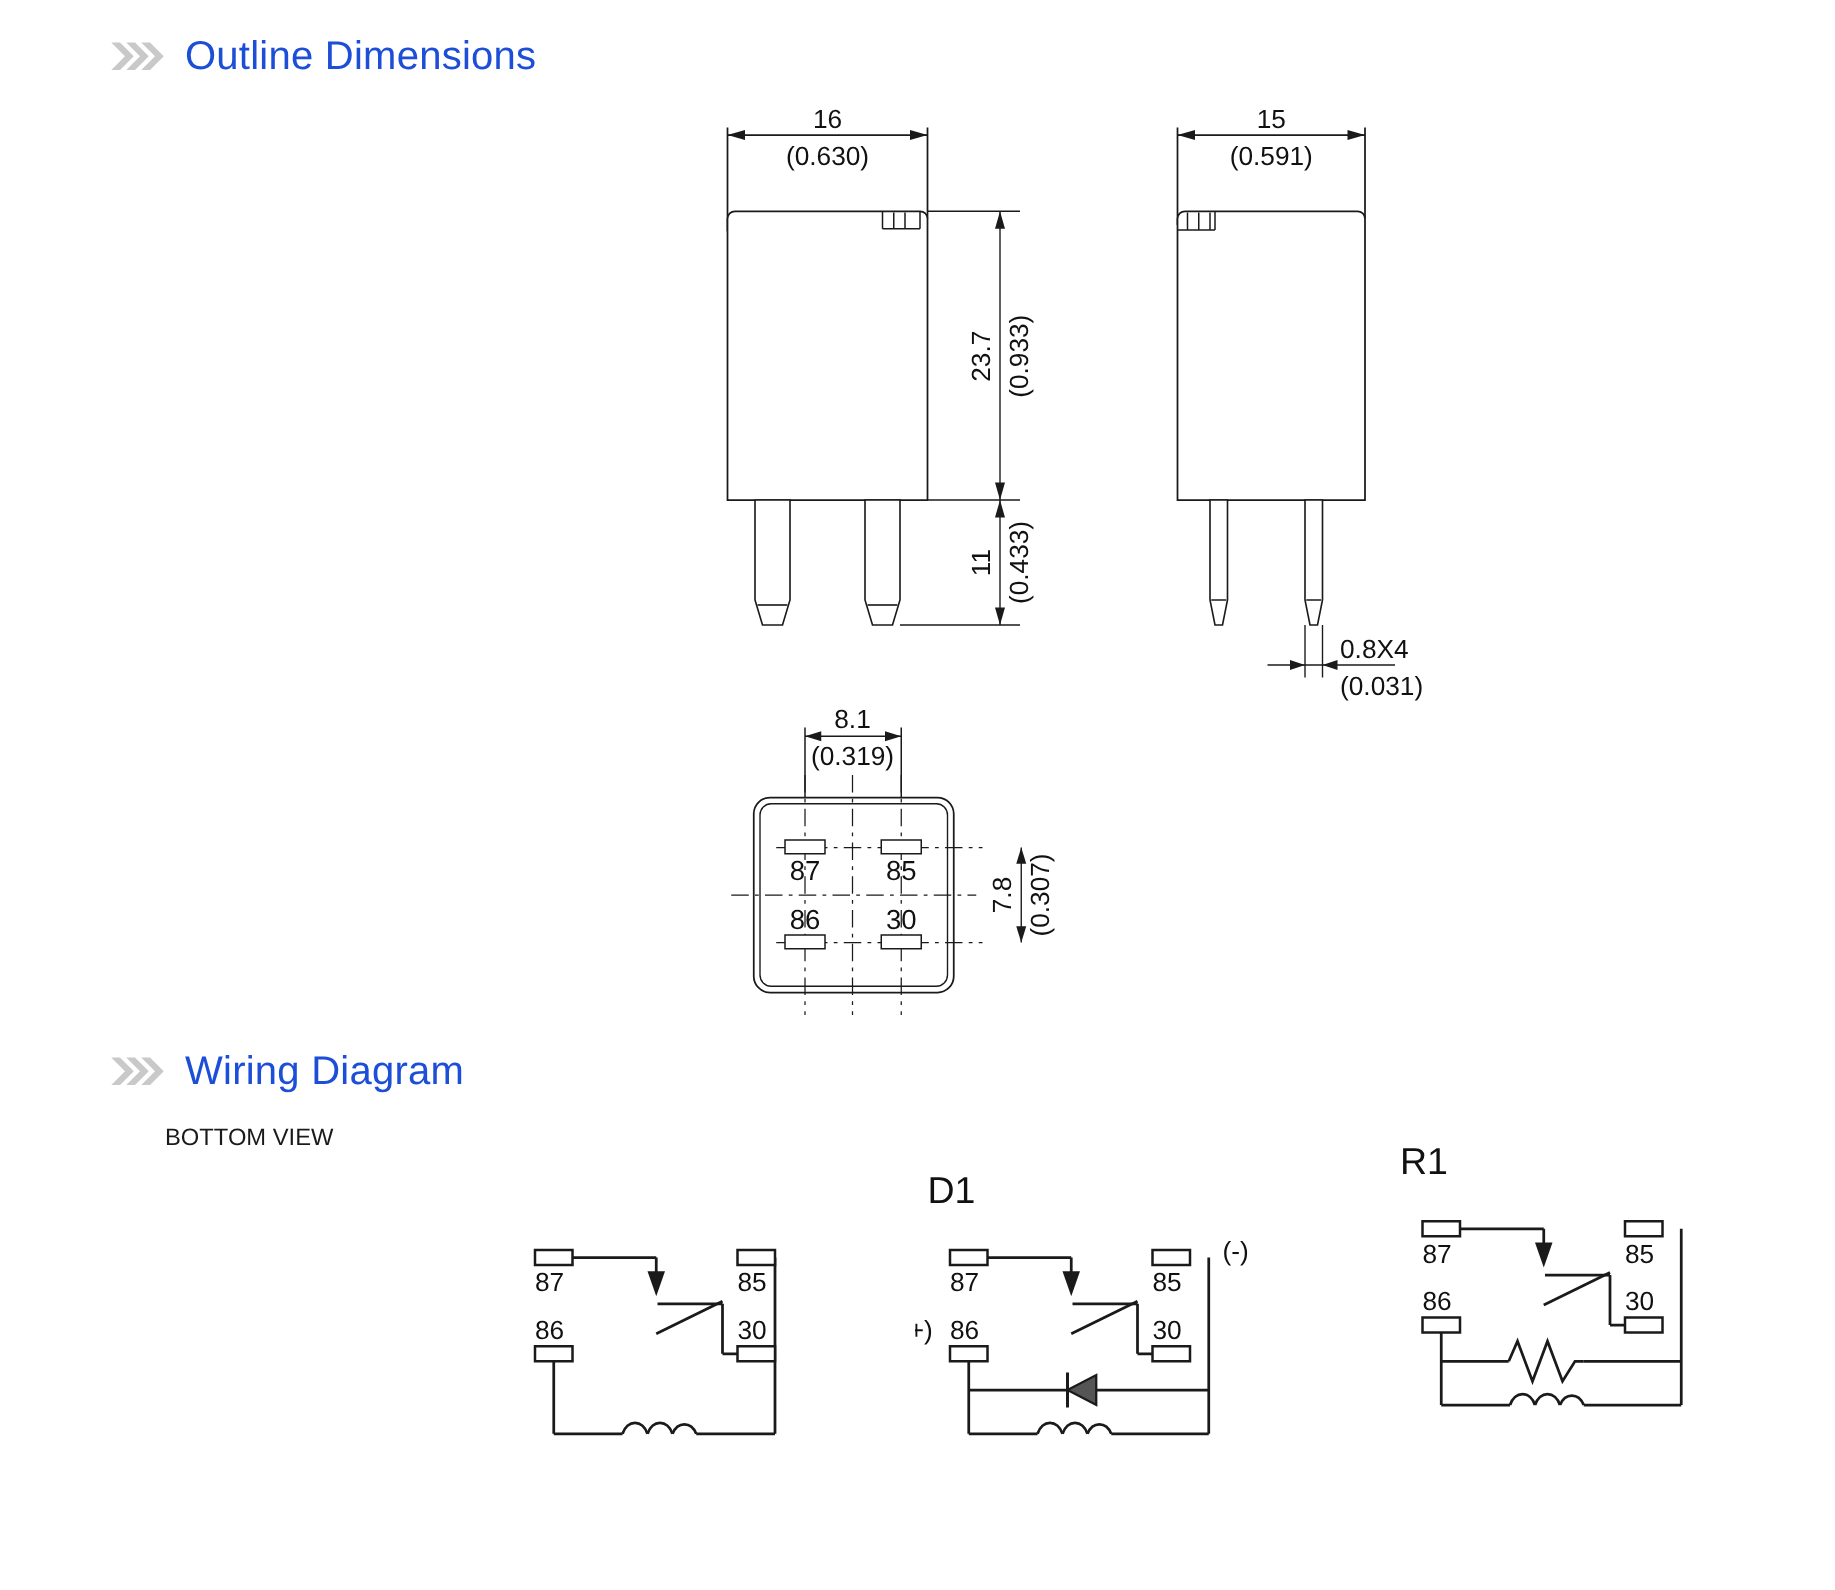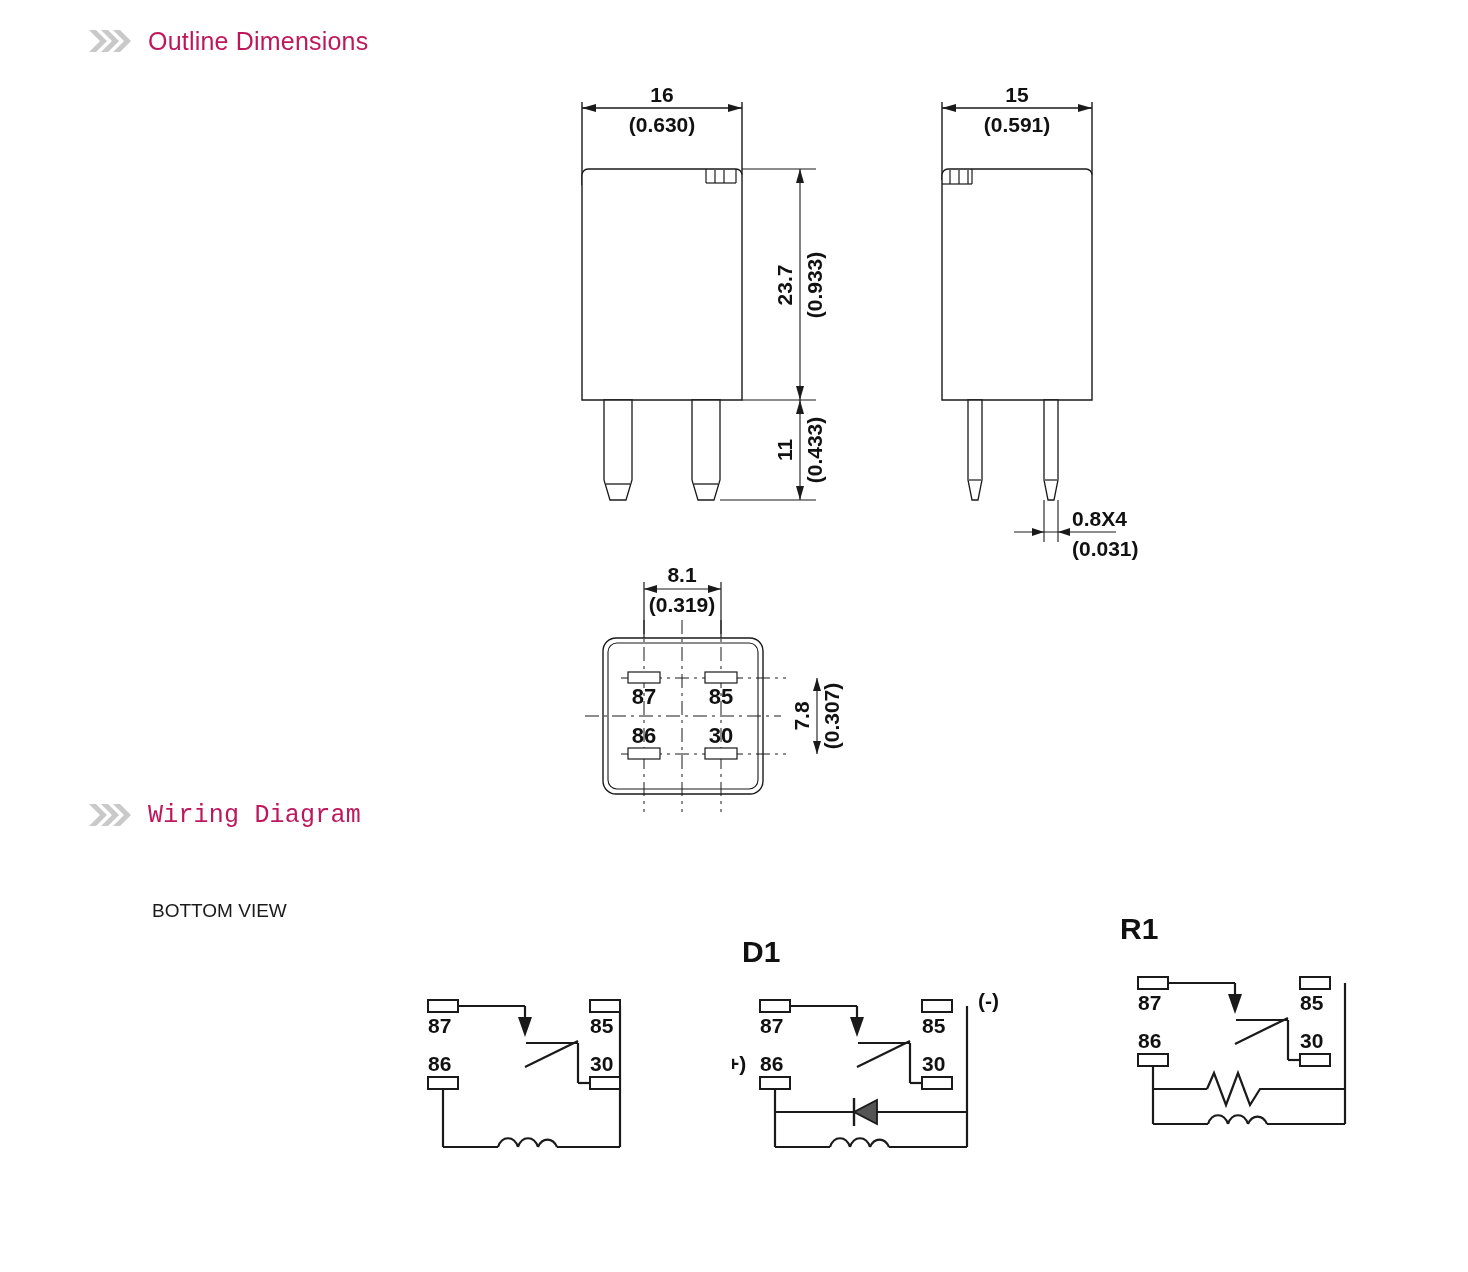--- a/index.html
+++ b/index.html
@@ -20,38 +20,38 @@
     display: flex;
     align-items: center;
     gap: 14px;
   }
   .chevrons {
     display: block;
     width: 46px;
     height: 30px;
   }
   .section-title {
-    font-size: 25px;
+    font-size: 32px;
     font-weight: 400;
     letter-spacing: 0.2px;
-    color: #be185d;
+    color: #1d4ed8;
     white-space: nowrap;
   }
   .subtitle {
     position: absolute;
     font-size: 19px;
     color: #1a1a1a;
     white-space: nowrap;
   }
   svg { display: block; }
   svg text {
     font-family: "Liberation Sans", sans-serif;
     fill: #111111;
   }
-  .dwg { position: absolute; font-weight: bold; }
+  .dwg { position: absolute; }
 </style>
 </head>
 <body>
 
 <div class="section-header" style="left:88px; top:26px;">
   <svg class="chevrons" viewBox="0 0 46 30">
     <path d="M1,4 L12,15 L1,26 L8,26 L19,15 L8,4 Z" fill="#c9c9c9"></path>
     <path d="M13,4 L24,15 L13,26 L20,26 L31,15 L20,4 Z" fill="#c9c9c9"></path>
     <path d="M25,4 L36,15 L25,26 L32,26 L43,15 L32,4 Z" fill="#c9c9c9"></path>
   </svg>
@@ -193,29 +193,29 @@
   <g stroke="#1a1a1a" stroke-width="1.1" fill="none">
     <line x1="236" y1="118" x2="236" y2="194"></line>
   </g>
   <polygon points="236,118 232,131 240,131" fill="#1a1a1a"></polygon>
   <polygon points="236,194 232,181 240,181" fill="#1a1a1a"></polygon>
   <text x="228" y="156" font-size="21" text-anchor="middle" transform="rotate(-90 228 156)">7.8</text>
   <text x="258" y="156" font-size="21" text-anchor="middle" transform="rotate(-90 258 156)">(0.307)</text>
 </svg>
 </div>
 
-<div class="section-header" style="left:88px; top:800px;font-family:Liberation Mono, monospace;">
+<div class="section-header" style="left:88px; top:838px;">
   <svg class="chevrons" viewBox="0 0 46 30">
     <path d="M1,4 L12,15 L1,26 L8,26 L19,15 L8,4 Z" fill="#c9c9c9"></path>
     <path d="M13,4 L24,15 L13,26 L20,26 L31,15 L20,4 Z" fill="#c9c9c9"></path>
     <path d="M25,4 L36,15 L25,26 L32,26 L43,15 L32,4 Z" fill="#c9c9c9"></path>
   </svg>
   <div class="section-title">Wiring Diagram</div>
 </div>
-<div class="subtitle" style="left:152px; top:900px;">BOTTOM VIEW</div>
+<div class="subtitle" style="left:132px; top:900px;">BOTTOM VIEW</div>
 
 <div class="dwg" style="left:410px; top:975px;">
 <svg width="250" height="195" viewBox="0 0 250 195">
   <g fill="none" stroke="#1a1a1a" stroke-width="2.2">
     <line x1="48" y1="31" x2="115" y2="31"></line>
     <line x1="115" y1="31" x2="115" y2="50"></line>
     <line x1="210" y1="31" x2="210" y2="172"></line>
     <line x1="33" y1="112" x2="33" y2="172"></line>
     <line x1="33" y1="172" x2="88" y2="172"></line>
     <line x1="147" y1="172" x2="210" y2="172"></line>

